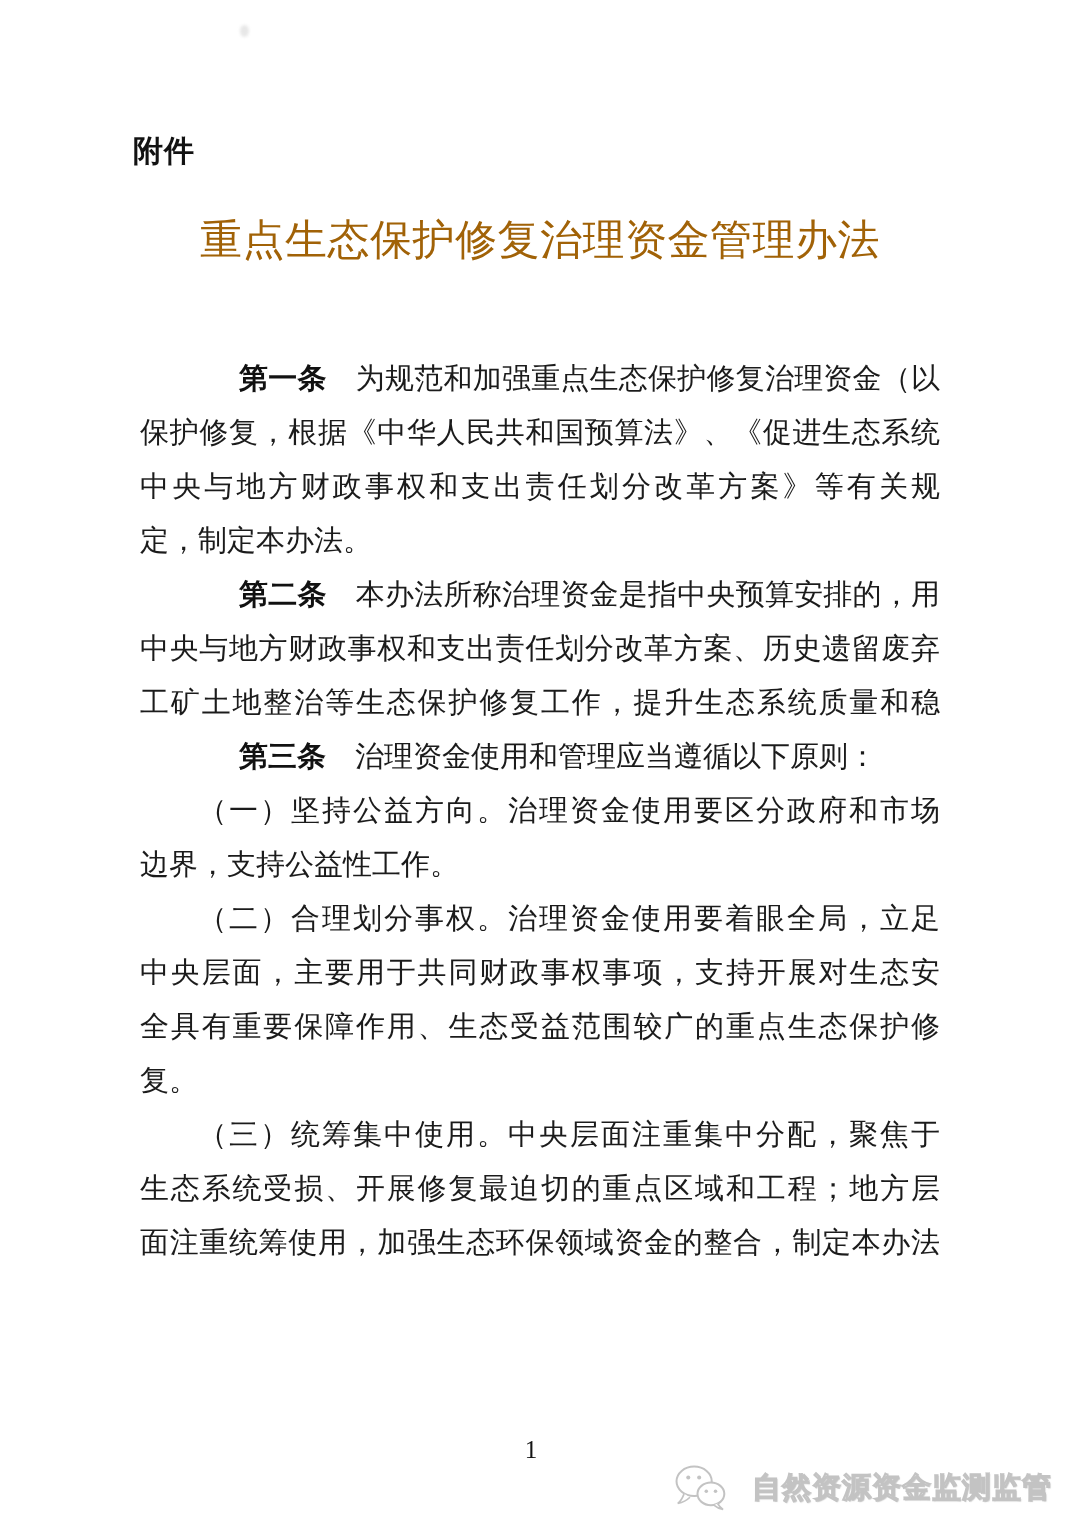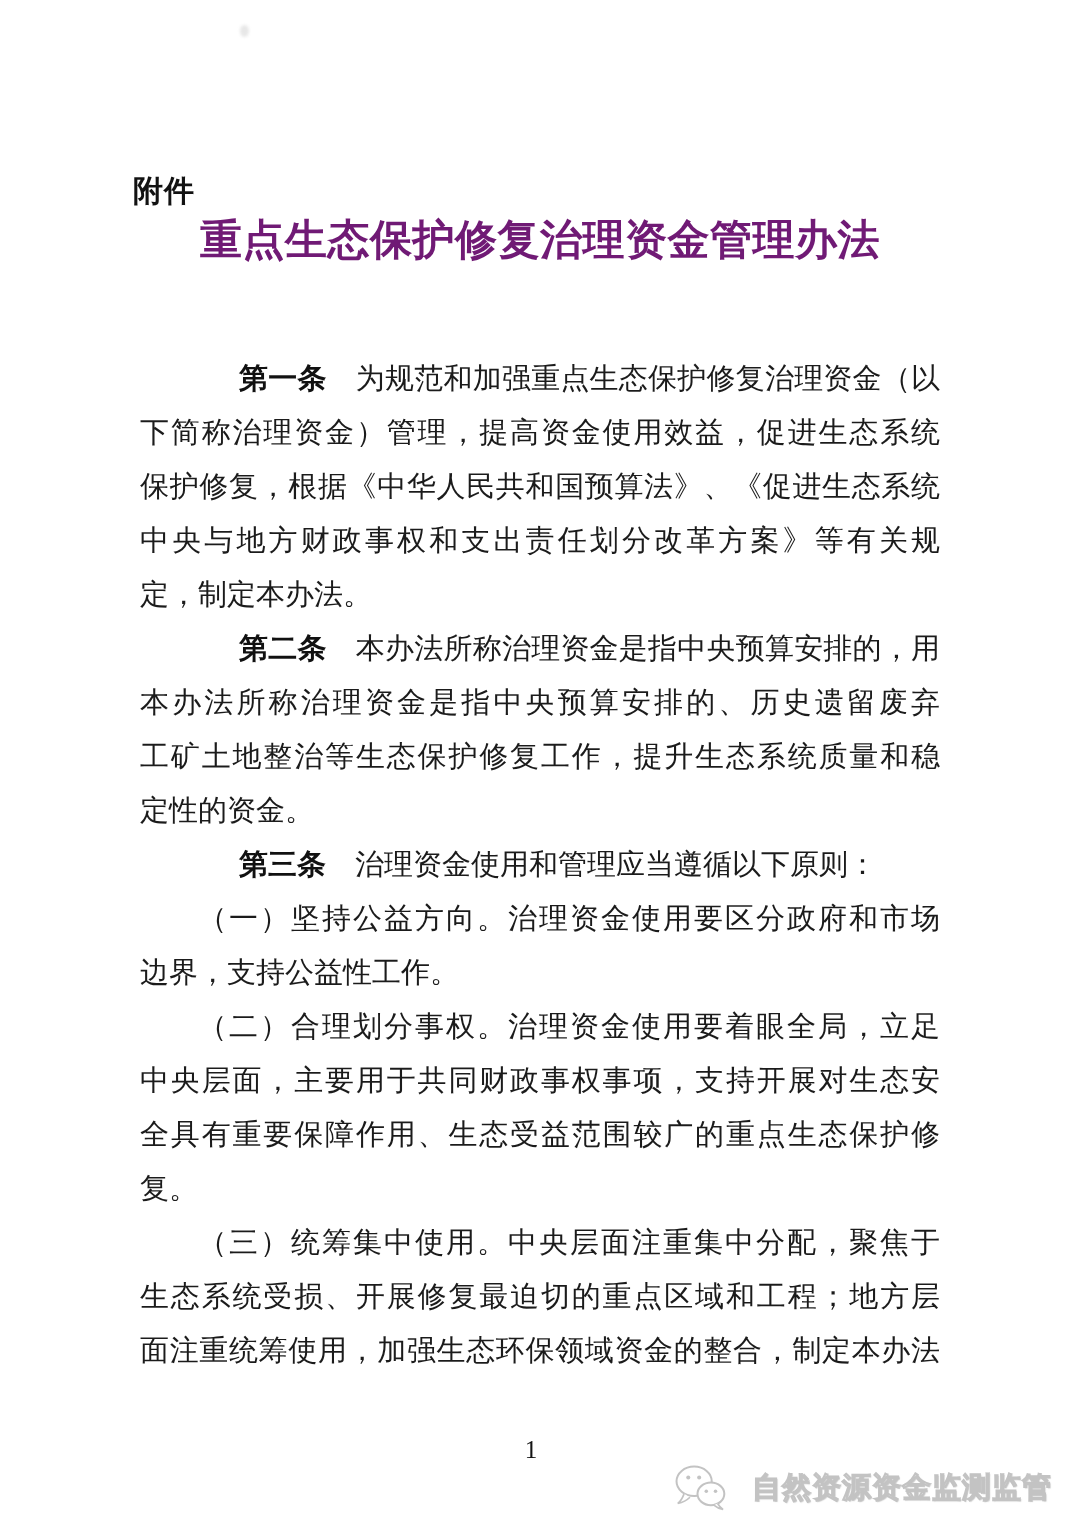--- a/index.html
+++ b/index.html
@@ -8,25 +8,25 @@
     background:#ffffff;color:#1c1c1c;
     font-family:"Liberation Serif","DejaVu Serif",serif;
   }
   .scan-speck{
     position:absolute;left:240px;top:25px;width:9px;height:12px;
     background:#e7e7e7;border-radius:50%;filter:blur(1.5px);
   }
   .attachment-label{
     position:absolute;left:133px;top:131px;
     font-family:"Liberation Sans","DejaVu Sans",sans-serif;
-    font-size:30px;font-weight:700;color:#121212;letter-spacing:1px;margin-top:40px;
+    font-size:30px;font-weight:700;color:#121212;letter-spacing:1px;
   }
   .doc-title{
     position:absolute;left:0;top:212px;width:1080px;margin:0;
-    text-align:center;font-size:42px;font-weight:700;color:#701a75;
+    text-align:center;font-size:42px;font-weight:400;color:#a16207;
     font-family:"Liberation Serif","DejaVu Serif",serif;letter-spacing:0.5px;
   }
   .document-body{
     position:absolute;left:140px;top:351px;width:800px;
     font-size:29px;line-height:54px;color:#1b1b1b;
   }
   .line{height:54px;overflow:hidden;}
   .line.indent{text-indent:2em;}
   .line.full{text-align:justify;text-align-last:justify;}
   .article-head{
@@ -56,28 +56,26 @@
 <body>
 
 <div class="scan-speck"></div>
 
 <div class="attachment-label">附件</div>
 
 <h1 class="doc-title">重点生态保护修复治理资金管理办法</h1>
 
 <div class="document-body">
     <div class="line indent full"><span class="article-head">第一条</span><span>　为规范和加强重点生态保护修复治理资金（以</span></div>
-    <div class="line full"><span>下简称治理资金）管理，提高资金使用效益，促进生态系统</span></div>
     <div class="line full"><span>保护修复，根据《中华人民共和国预算法》、《促进生态系统</span></div>
     <div class="line full"><span>中央与地方财政事权和支出责任划分改革方案》等有关规</span></div>
     <div class="line"><span>定，制定本办法。</span></div>
     <div class="line indent full"><span class="article-head">第二条</span><span>　本办法所称治理资金是指中央预算安排的，用</span></div>
-    <div class="line full"><span>本办法所称治理资金是指中央预算安排的、历史遗留废弃</span></div>
+    <div class="line full"><span>中央与地方财政事权和支出责任划分改革方案、历史遗留废弃</span></div>
     <div class="line full"><span>工矿土地整治等生态保护修复工作，提升生态系统质量和稳</span></div>
-    <div class="line"><span>定性的资金。</span></div>
     <div class="line indent"><span class="article-head">第三条</span><span>　治理资金使用和管理应当遵循以下原则：</span></div>
     <div class="line indent full"><span>（一）坚持公益方向。治理资金使用要区分政府和市场</span></div>
     <div class="line"><span>边界，支持公益性工作。</span></div>
     <div class="line indent full"><span>（二）合理划分事权。治理资金使用要着眼全局，立足</span></div>
     <div class="line full"><span>中央层面，主要用于共同财政事权事项，支持开展对生态安</span></div>
     <div class="line full"><span>全具有重要保障作用、生态受益范围较广的重点生态保护修</span></div>
     <div class="line"><span>复。</span></div>
     <div class="line indent full"><span>（三）统筹集中使用。中央层面注重集中分配，聚焦于</span></div>
     <div class="line full"><span>生态系统受损、开展修复最迫切的重点区域和工程；地方层</span></div>
     <div class="line full"><span>面注重统筹使用，加强生态环保领域资金的整合，制定本办法</span></div>

